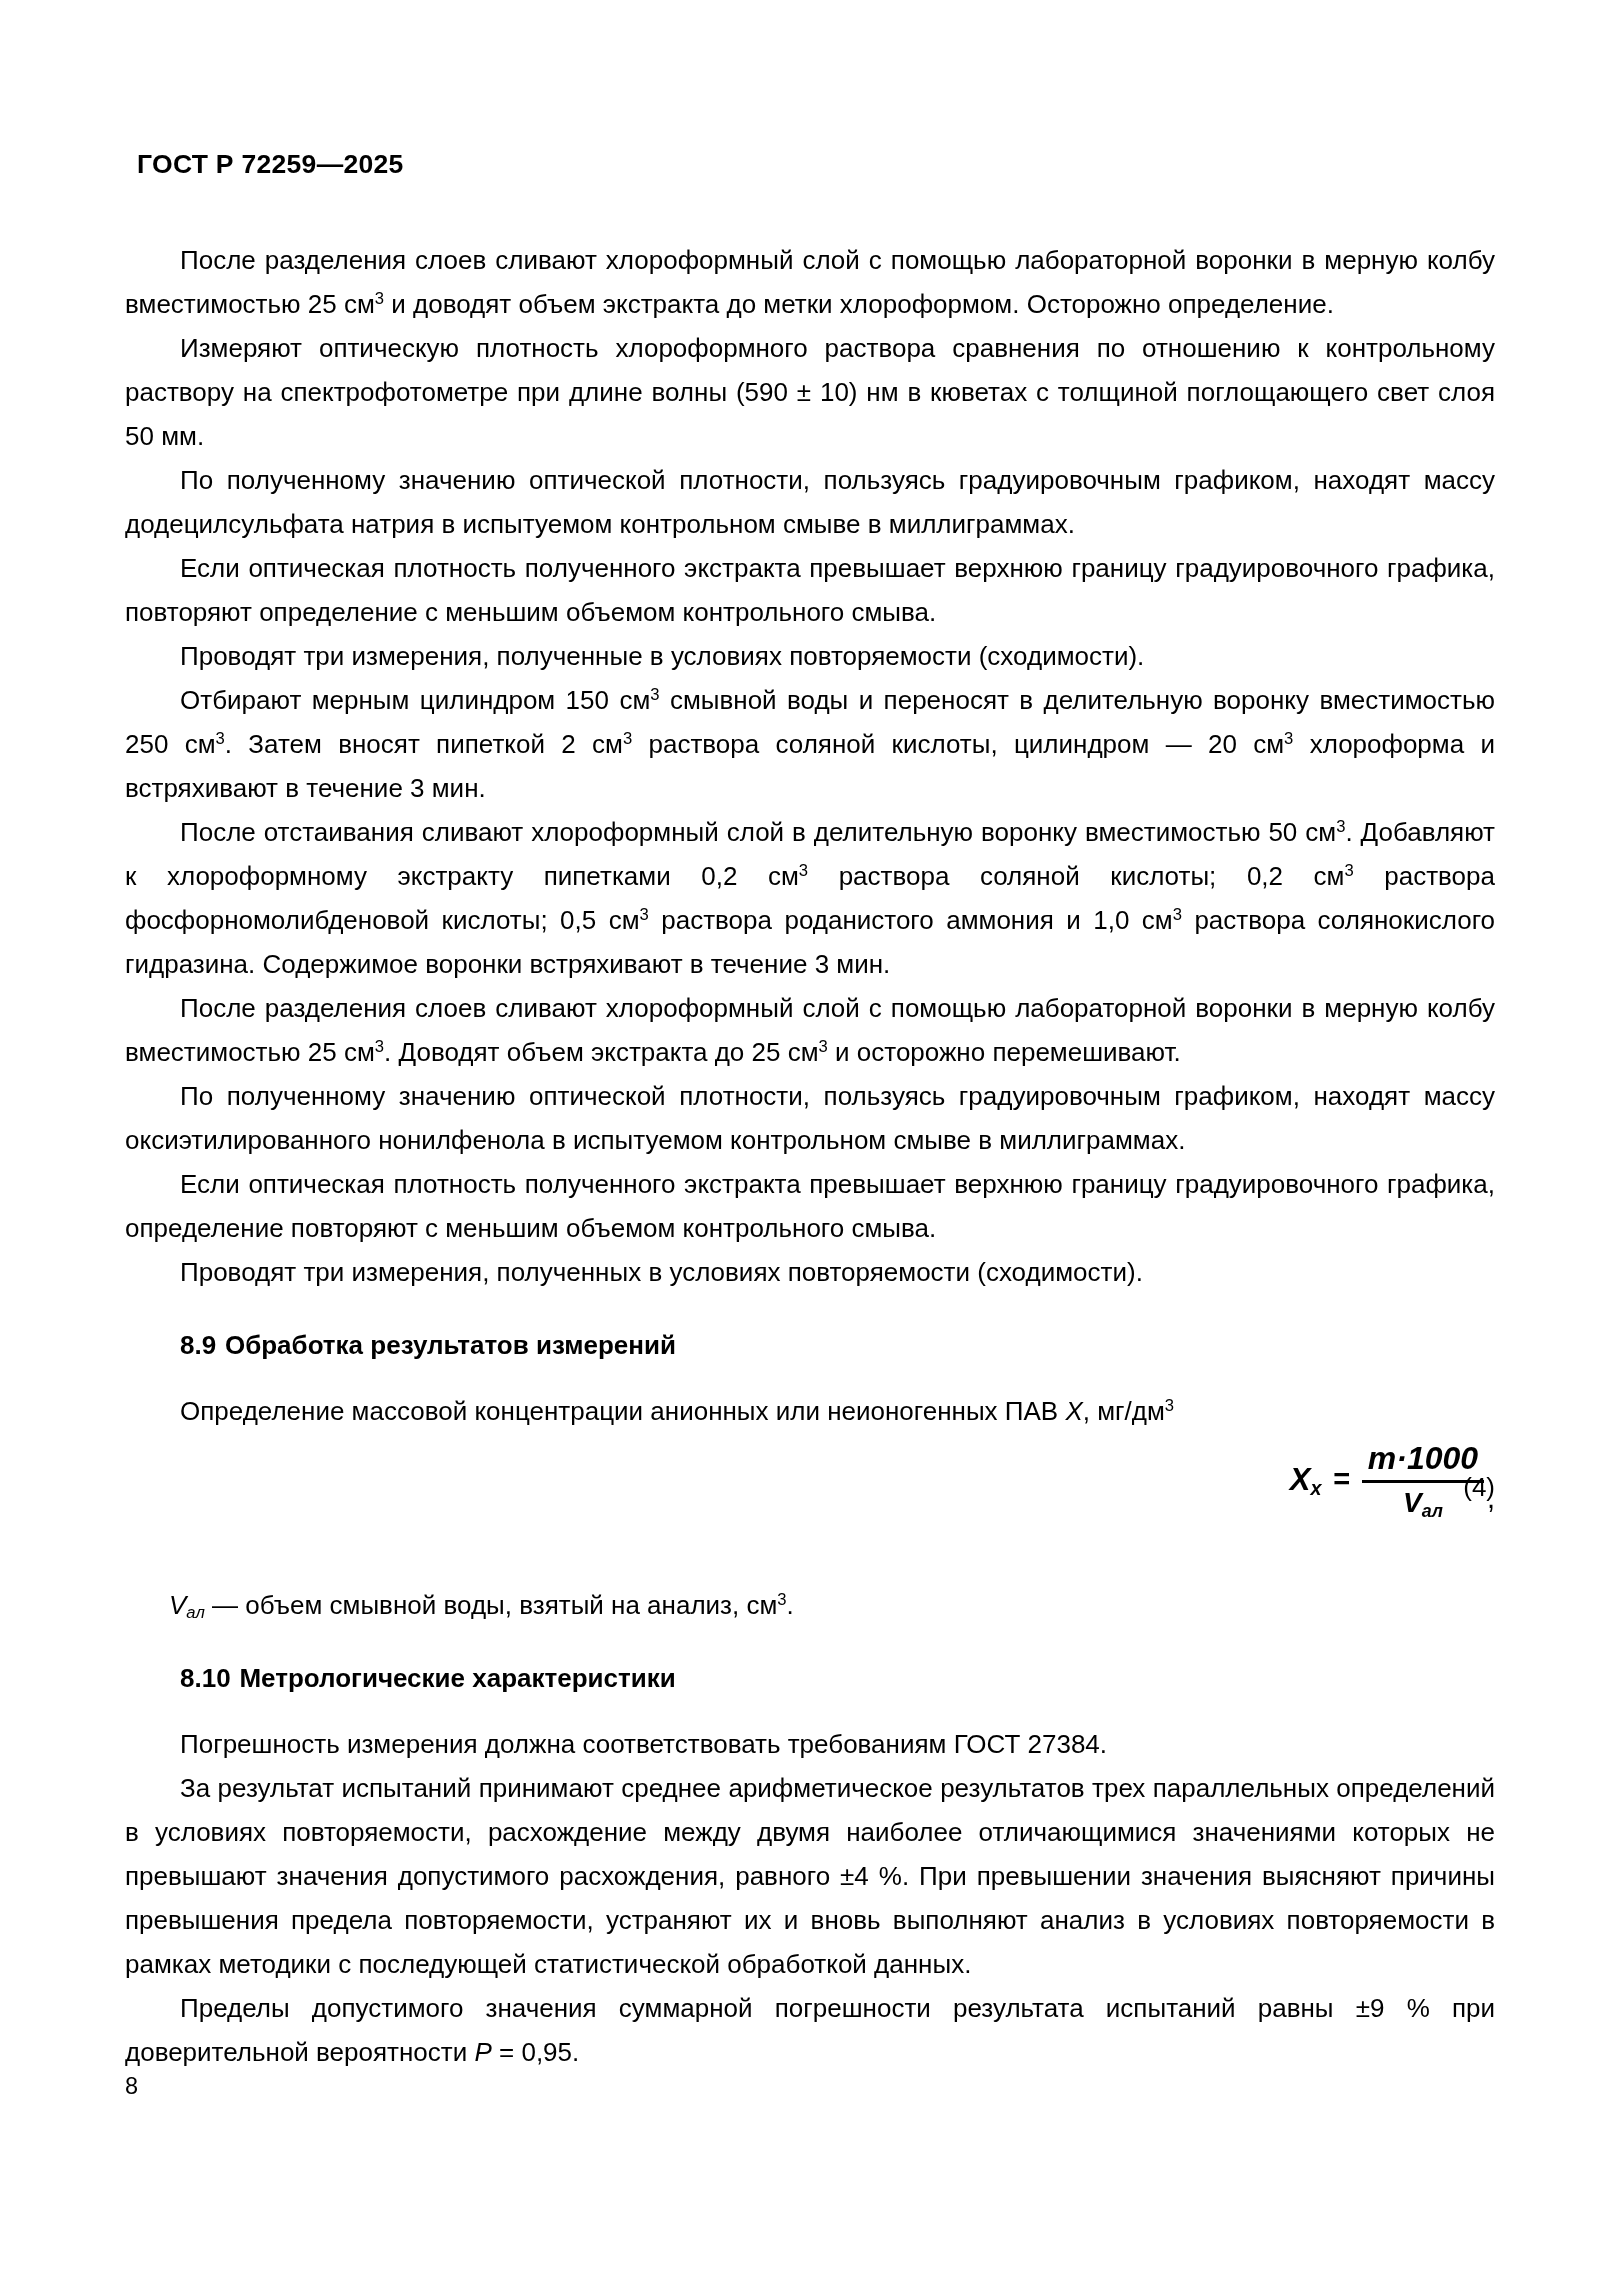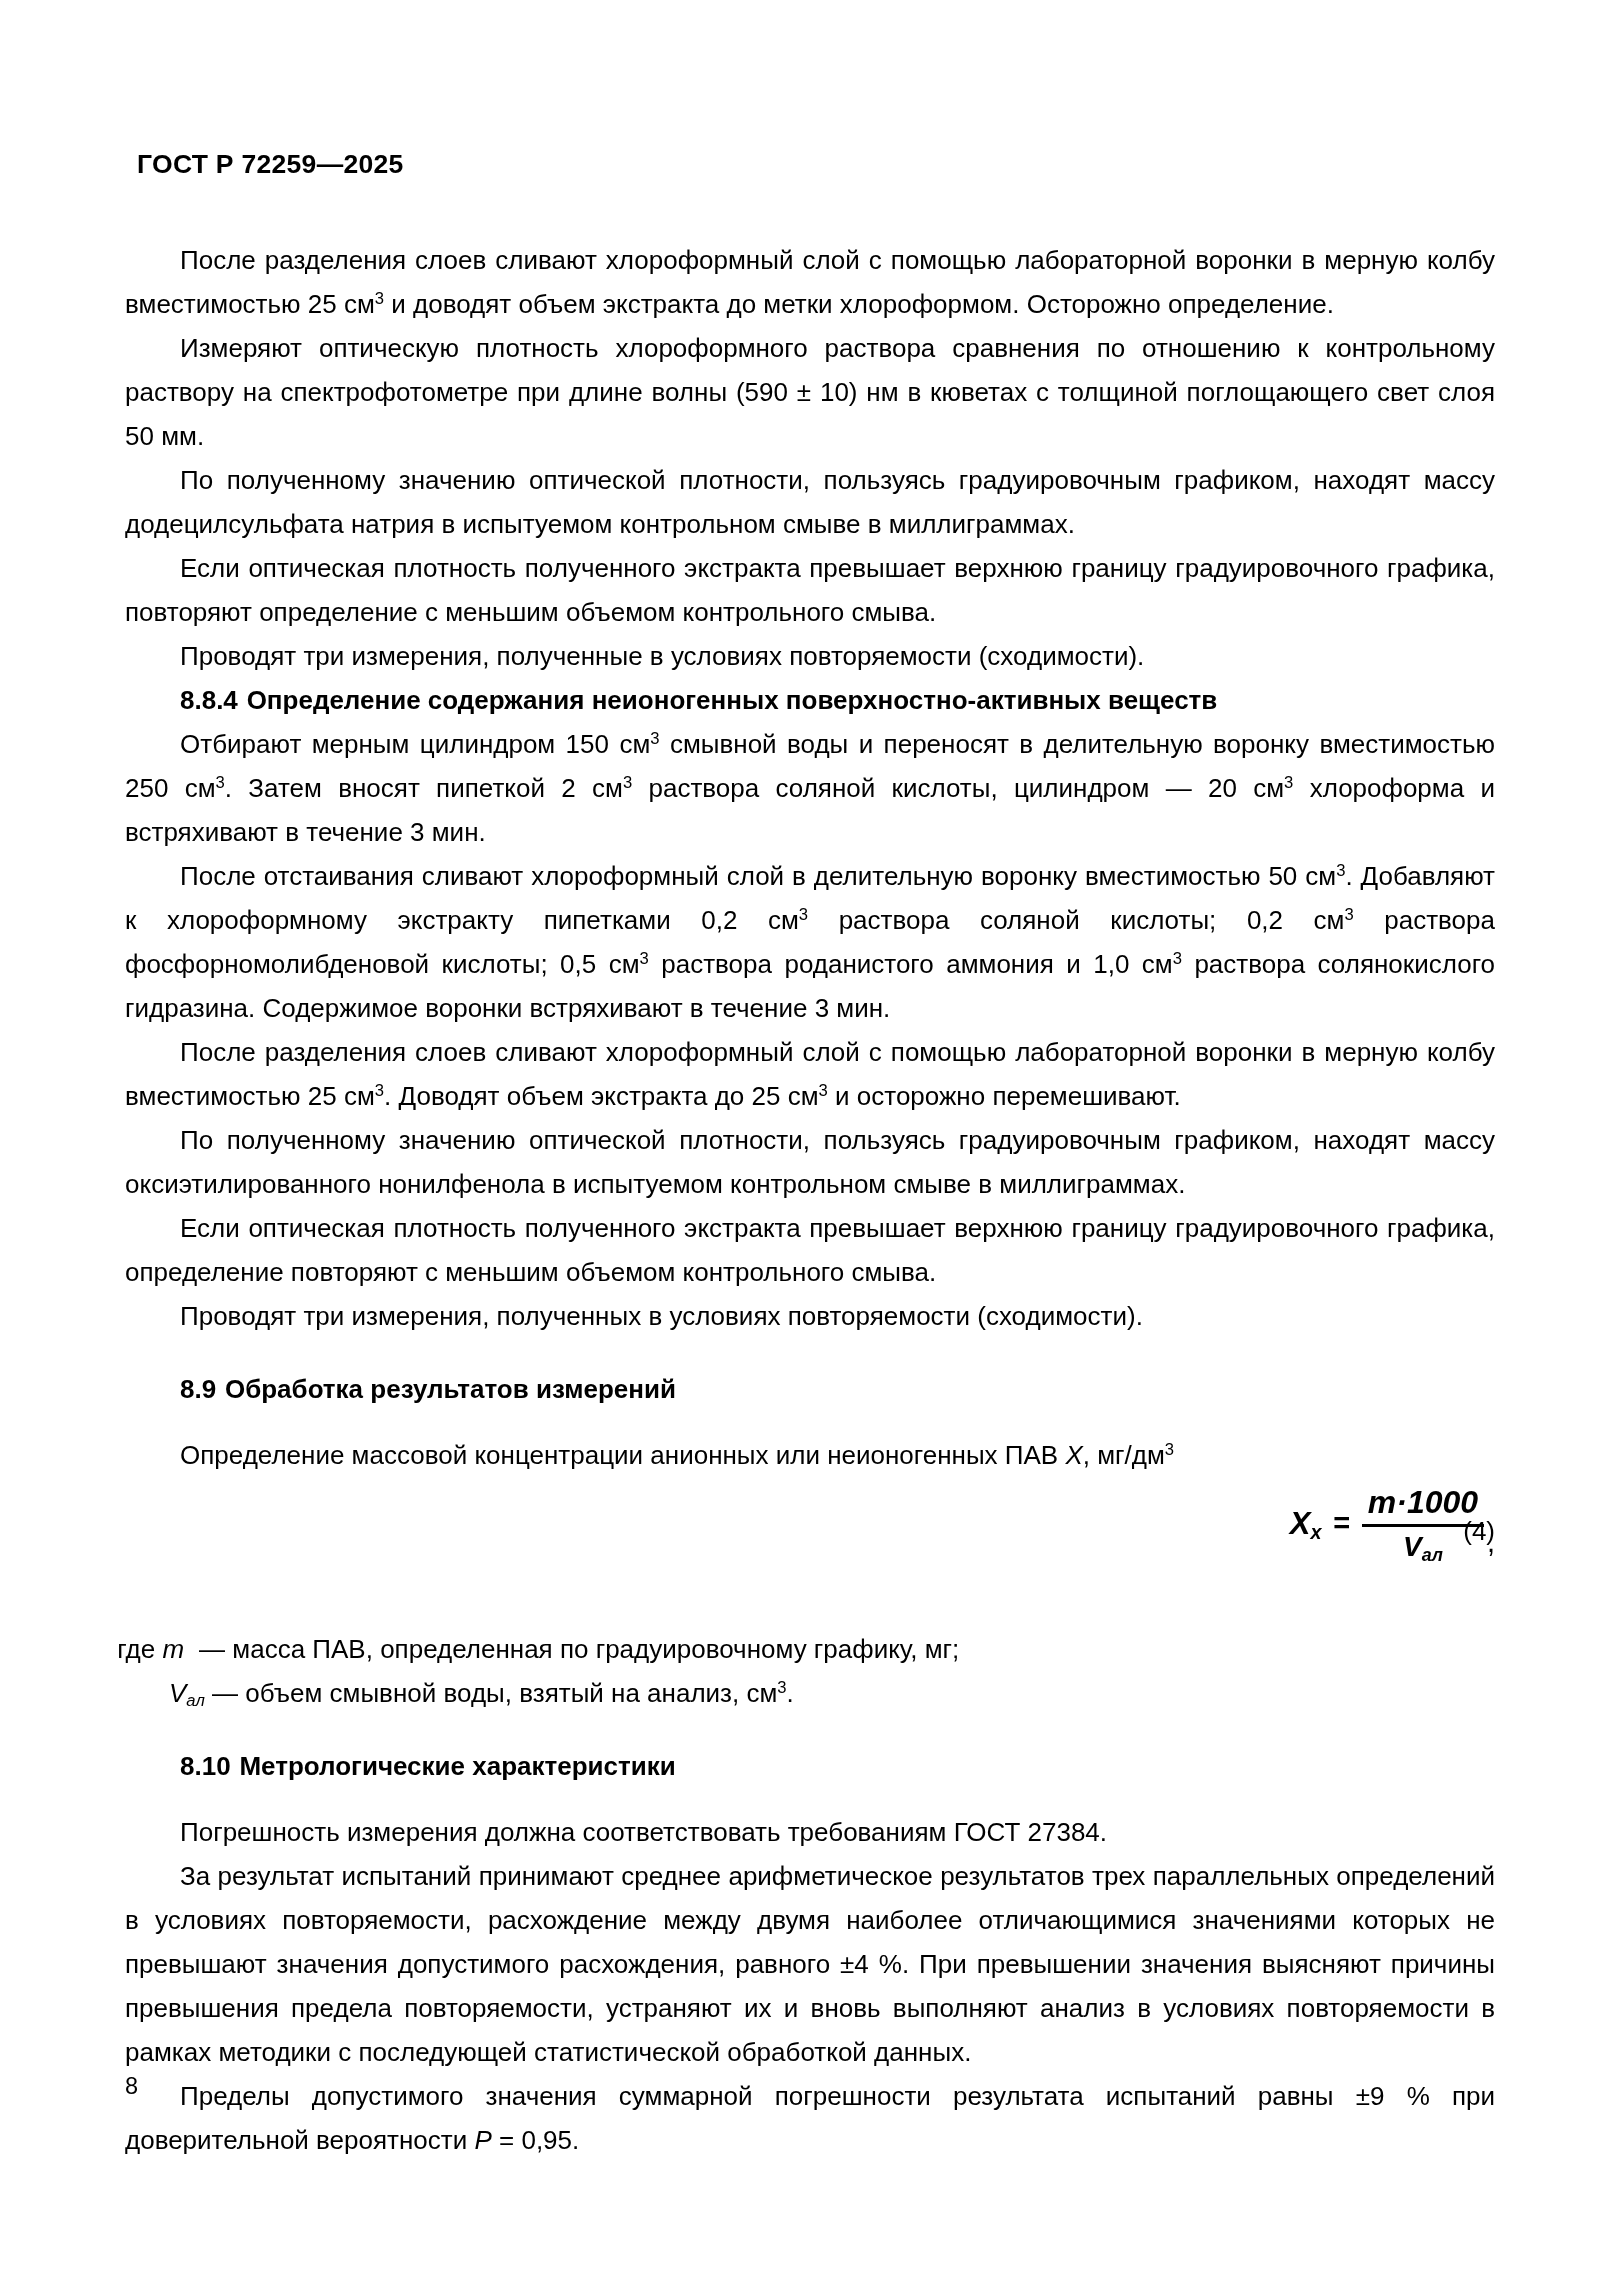--- a/index.html
+++ b/index.html
@@ -184,21 +184,20 @@
       <p class="para"><span>После разделения слоев сливают хлороформный слой с помощью лабораторной воронки в мерную колбу вместимостью 25 см</span><sup class="sup">3</sup><span> и доводят объем экстракта до метки хлороформом. Осторожно определение.</span></p>
 
       <p class="para">Измеряют оптическую плотность хлороформного раствора сравнения по отношению к контрольному раствору на спектрофотометре при длине волны (590 ± 10) нм в кюветах с толщиной поглощающего свет слоя 50 мм.</p>
 
       <p class="para">По полученному значению оптической плотности, пользуясь градуировочным графиком, находят массу додецилсульфата натрия в испытуемом контрольном смыве в миллиграммах.</p>
 
       <p class="para">Если оптическая плотность полученного экстракта превышает верхнюю границу градуировочного графика, повторяют определение с меньшим объемом контрольного смыва.</p>
 
       <p class="para">Проводят три измерения, полученные в условиях повторяемости (сходимости).</p>
 
-      <h3 class="sub-head"><span class="numtag">8.8.4</span><span>Определение содержания неионогенных поверхностно-активных веществ</span></h3>
 
       <p class="para"><span>Отбирают мерным цилиндром 150 см</span><sup class="sup">3</sup><span> смывной воды и переносят в делительную воронку вместимостью 250 см</span><sup class="sup">3</sup><span>. Затем вносят пипеткой 2 см</span><sup class="sup">3</sup><span> раствора соляной кислоты, цилиндром — 20 см</span><sup class="sup">3</sup><span> хлороформа и встряхивают в течение 3 мин.</span></p>
 
       <p class="para"><span>После отстаивания сливают хлороформный слой в делительную воронку вместимостью 50 см</span><sup class="sup">3</sup><span>. Добавляют к хлороформному экстракту пипетками 0,2 см</span><sup class="sup">3</sup><span> раствора соляной кислоты; 0,2 см</span><sup class="sup">3</sup><span> раствора фосфорномолибденовой кислоты; 0,5 см</span><sup class="sup">3</sup><span> раствора роданистого аммония и 1,0 см</span><sup class="sup">3</sup><span> раствора солянокислого гидразина. Содержимое воронки встряхивают в течение 3 мин.</span></p>
 
       <p class="para"><span>После разделения слоев сливают хлороформный слой с помощью лабораторной воронки в мерную колбу вместимостью 25 см</span><sup class="sup">3</sup><span>. Доводят объем экстракта до 25 см</span><sup class="sup">3</sup><span> и осторожно перемешивают.</span></p>
 
 
       <p class="para">По полученному значению оптической плотности, пользуясь градуировочным графиком, находят массу оксиэтилированного нонилфенола в испытуемом контрольном смыве в миллиграммах.</p>
 
@@ -225,21 +224,20 @@
               <span class="den"><span>V</span><sub class="sub">ал</sub></span>
             </span>
             <span class="comma">,</span>
           </span>
         </div>
         <div class="eq-number">(4)</div>
       </div>
 
       <div class="spacer-sm"></div>
 
-      <p class="where-line first"><span>где</span>&nbsp;<i class="it sym">m</i><span class="dashgap">&nbsp;</span><span>—</span>&nbsp;<span>масса ПАВ, определенная по градуировочному графику, мг;</span></p>
 
       <p class="where-line second"><i class="it sym"><span>V</span><sub class="sub">ал</sub></i>&nbsp;<span>—</span>&nbsp;<span>объем смывной воды, взятый на анализ, см</span><sup class="sup">3</sup><span>.</span></p>
 
       <div class="spacer-md"></div>
 
       <h3 class="sub-head"><span class="numtag">8.10</span><span>Метрологические характеристики</span></h3>
 
       <div class="spacer-sm"></div>
 
       <p class="para">Погрешность измерения должна соответствовать требованиям ГОСТ 27384.</p>

